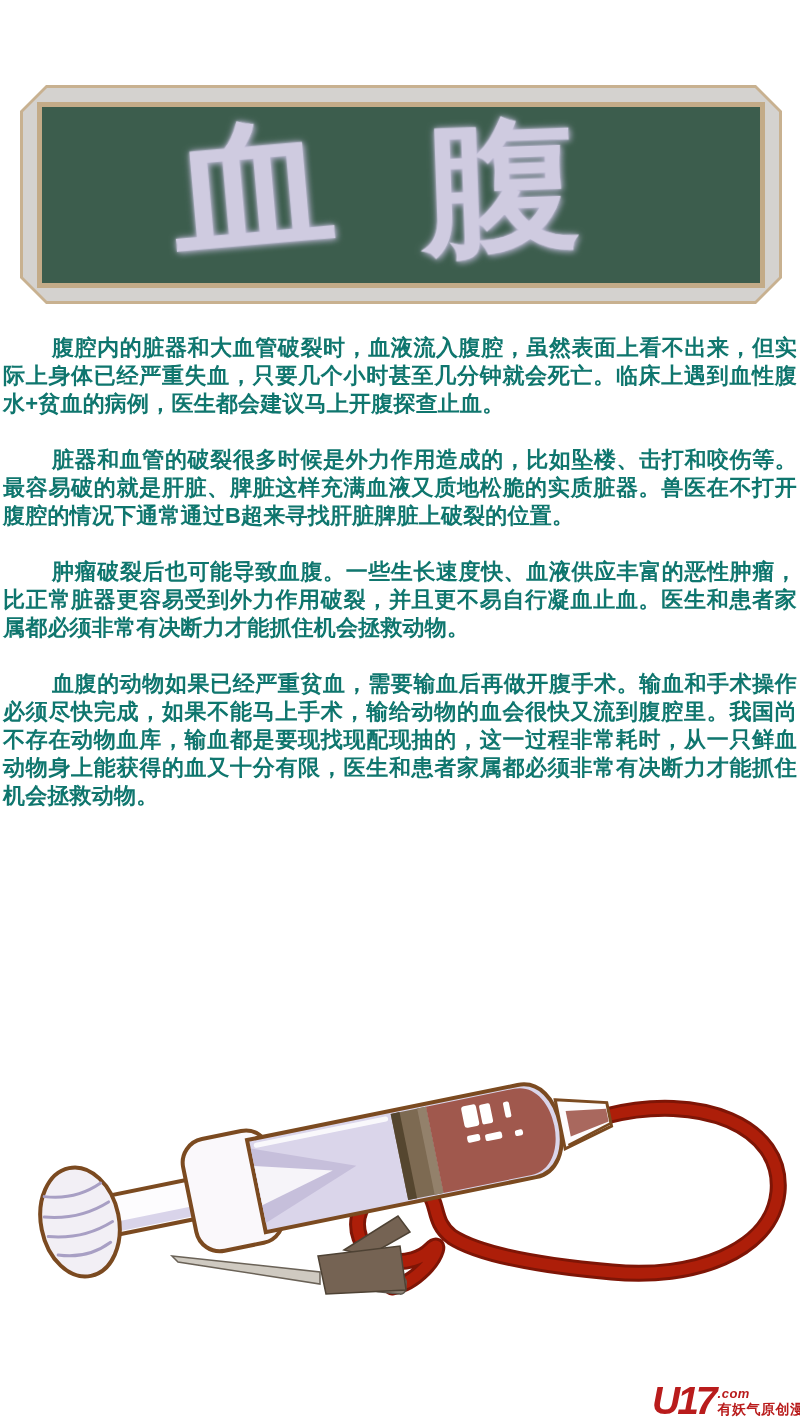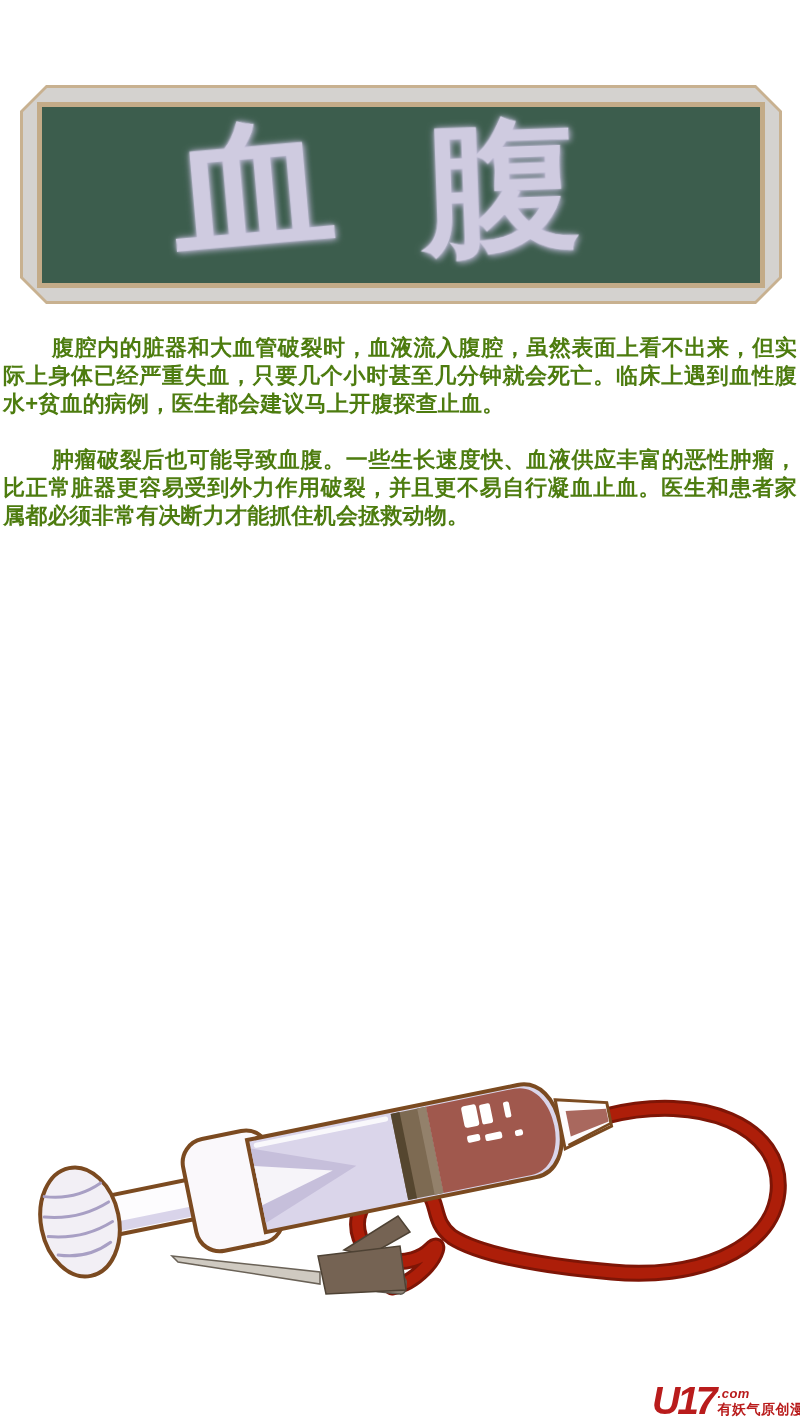--- a/index.html
+++ b/index.html
@@ -18,21 +18,21 @@
   .board{position:absolute;left:14px;right:14px;top:14px;bottom:13px;
     background:#3c5d4d;border:5px solid #c3ab88;box-sizing:border-box;}
   .chalk{position:absolute;color:#cfcbe0;font-family:"DejaVu Serif",serif;
     line-height:1;font-weight:bold;
     text-shadow:0 0 7px #bdb7d4,0 0 2px #d8d4e8,2px 2px 6px rgba(190,185,215,.55);
     filter:blur(.4px);}
   .chalk-1{left:142px;top:10px;font-size:138px;transform:rotate(-5deg) scaleX(1.18);transform-origin:center;}
   .chalk-2{left:386px;top:6px;font-size:146px;transform:rotate(-2deg) scaleX(1.08);transform-origin:center;}
 
   
-  .article{position:absolute;left:3px;top:334px;width:794px;color:#4d7c0f;}
+  .article{position:absolute;left:3px;top:334px;width:794px;color:#0f766e;}
   .article p{margin:0 0 28px 0;font-size:22px;line-height:28px;font-weight:bold;
     text-align:justify;text-indent:49px;letter-spacing:.2px;}
 
   
   .illo{position:absolute;left:0;top:1040px;width:800px;height:340px;}
 
   
   .logo{position:absolute;left:652px;top:1384px;display:flex;align-items:flex-end;color:#b91c1c;}
   .logo-u17{font-style:italic;font-weight:bold;font-size:39px;line-height:.85;letter-spacing:-3px;}
   .logo-right{display:flex;flex-direction:column;margin-left:3px;}
@@ -48,21 +48,23 @@
     <div class="plaque-inner">
       <div class="board">
         <span class="chalk chalk-1">血</span>
         <span class="chalk chalk-2">腹</span>
       </div>
     </div>
   </div>
 
   <div class="article">
     <p>腹腔内的脏器和大血管破裂时，血液流入腹腔，虽然表面上看不出来，但实际上身体已经严重失血，只要几个小时甚至几分钟就会死亡。临床上遇到血性腹水+贫血的病例，医生都会建议马上开腹探查止血。</p>
+    <p>脏器和血管的破裂很多时候是外力作用造成的，比如坠楼、击打和咬伤等。最容易破的就是肝脏、脾脏这样充满血液又质地松脆的实质脏器。兽医在不打开腹腔的情况下通常通过B超来寻找肝脏脾脏上破裂的位置。</p>
     <p>肿瘤破裂后也可能导致血腹。一些生长速度快、血液供应丰富的恶性肿瘤，比正常脏器更容易受到外力作用破裂，并且更不易自行凝血止血。医生和患者家属都必须非常有决断力才能抓住机会拯救动物。</p>
+    <p>血腹的动物如果已经严重贫血，需要输血后再做开腹手术。输血和手术操作必须尽快完成，如果不能马上手术，输给动物的血会很快又流到腹腔里。我国尚不存在动物血库，输血都是要现找现配现抽的，这一过程非常耗时，从一只鲜血动物身上能获得的血又十分有限，医生和患者家属都必须非常有决断力才能抓住机会拯救动物。</p>
   </div>
 
   <svg class="illo" viewBox="0 1040 800 340" xmlns="http://www.w3.org/2000/svg">
 
     <g>
       <path d="M606,1116 C700,1092 784,1126 778,1192 C772,1252 692,1280 612,1272
                C545,1266 480,1255 452,1237 C426,1218 446,1190 410,1186
                C372,1182 350,1210 360,1238 C370,1266 412,1268 430,1250
                C442,1238 437,1256 424,1269 C412,1281 400,1286 392,1287" fill="none" stroke="#7e1506" stroke-width="17" stroke-linecap="round"></path>
       <path d="M606,1116 C700,1092 784,1126 778,1192 C772,1252 692,1280 612,1272

